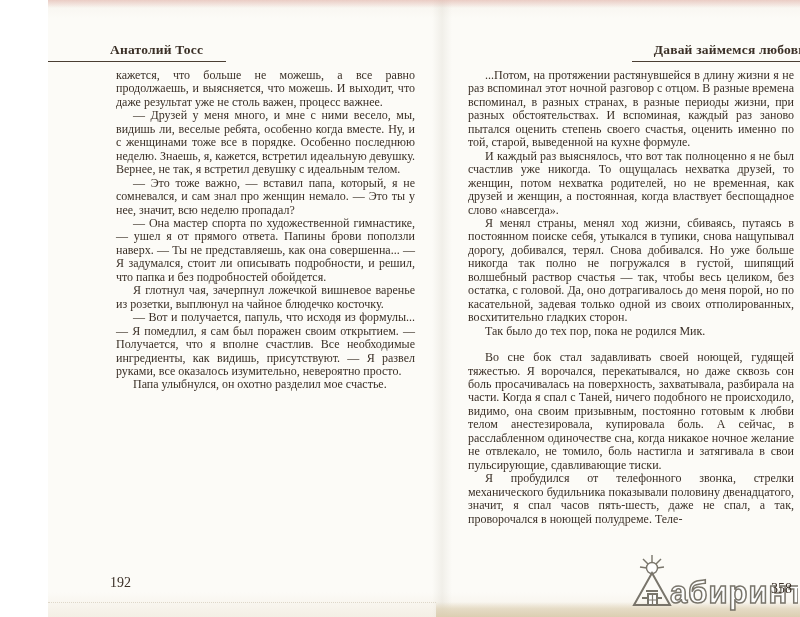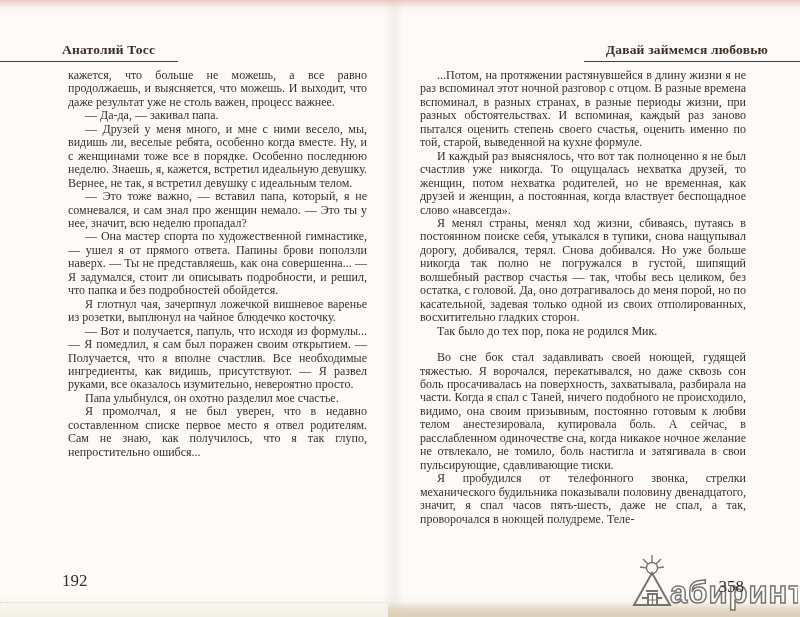--- a/index.html
+++ b/index.html
@@ -6,20 +6,21 @@
   body{
     width:800px;height:617px;
     font-family:"Liberation Serif", serif;
     background:#ffffff;
     position:relative;
     overflow:hidden;
   }
   .scan{
     position:absolute;inset:0;
     background:linear-gradient(180deg,#f7f4ee 0%,#fcfbf7 3%,#fcfbf7 96%,#f4efe5 100%);
+    margin-left:48px;
   }
   
   .edge-top{
     position:absolute;top:0;left:0;right:0;height:8px;
     background:linear-gradient(180deg,rgba(224,172,162,.55),rgba(224,172,162,0));
   }
   .edge-bottom{
     position:absolute;bottom:0;left:388px;right:0;height:15px;
     background:linear-gradient(0deg,#dccfb2 0%,rgba(220,207,178,.65) 55%,rgba(220,207,178,0) 100%);
   }
@@ -51,21 +52,21 @@
     font-size:12px;line-height:13.45px;
     text-align:justify;
   }
   .page-left .body-col{left:68px;width:299px;}
   .page-right .body-col{left:28px;width:326px;}
   .para{margin:0;}
   .para.indent{text-indent:17px;}
   .para.gap{margin-top:13px;}
 
   .pagenum{
-    position:absolute;font-size:17px;color:#3a2f26;
+    position:absolute;font-size:14px;color:#3a2f26;
   }
   .page-left .pagenum{left:62px;bottom:26px;}
   .page-right .pagenum{right:56px;bottom:20px;z-index:3;}
 
   .watermark{
     position:absolute;right:2px;bottom:2px;z-index:2;
     opacity:.92;
   }
 </style>
 </head>
@@ -73,28 +74,26 @@
 
 <div class="scan">
 
   <div class="gutter"></div>
 
   <div class="page page-left">
     <div class="running-head">Анатолий Тосс</div>
     <div class="head-rule"></div>
     <div class="body-col">
         <p class="para">кажется, что больше не можешь, а все равно продолжаешь, и выясняется, что можешь. И выходит, что даже результат уже не столь важен, процесс важнее.</p>
-        <p class="para indent">— Да-да, — закивал папа.</p>
         <p class="para indent">— Друзей у меня много, и мне с ними весело, мы, видишь ли, веселые ребята, особенно когда вместе. Ну, и с женщинами тоже все в порядке. Особенно последнюю неделю. Знаешь, я, кажется, встретил идеальную девушку. Вернее, не так, я встретил девушку с идеальным телом.</p>
         <p class="para indent">— Это тоже важно, — вставил папа, который, я не сомневался, и сам знал про женщин немало. — Это ты у нее, значит, всю неделю пропадал?</p>
         <p class="para indent">— Она мастер спорта по художественной гимнастике, — ушел я от прямого ответа. Папины брови поползли наверх. — Ты не представляешь, как она совершенна... — Я задумался, стоит ли описывать подробности, и решил, что папка и без подробностей обойдется.</p>
         <p class="para indent">Я глотнул чая, зачерпнул ложечкой вишневое варенье из розетки, выплюнул на чайное блюдечко косточку.</p>
         <p class="para indent">— Вот и получается, папуль, что исходя из формулы... — Я помедлил, я сам был поражен своим открытием. — Получается, что я вполне счастлив. Все необходимые ингредиенты, как видишь, присутствуют. — Я развел руками, все оказалось изумительно, невероятно просто.</p>
         <p class="para indent">Папа улыбнулся, он охотно разделил мое счастье.</p>
-        <p class="para indent">Я промолчал, я не был уверен, что в недавно составленном списке первое место я отвел родителям. Сам не знаю, как получилось, что я так глупо, непростительно ошибся...</p>
       </div>
     <div class="pagenum">192</div>
   </div>
 
   <div class="page page-right">
     <div class="running-head">Давай займемся любовью</div>
     <div class="head-rule"></div>
     <div class="body-col">
         <p class="para indent">...Потом, на протяжении растянувшейся в длину жизни я не раз вспоминал этот ночной разговор с отцом. В разные времена вспоминал, в разных странах, в разные периоды жизни, при разных обстоятельствах. И вспоминая, каждый раз заново пытался оценить степень своего счастья, оценить именно по той, старой, выведенной на кухне формуле.</p>
         <p class="para indent">И каждый раз выяснялось, что вот так полноценно я не был счастлив уже никогда. То ощущалась нехватка друзей, то женщин, потом нехватка родителей, но не временная, как друзей и женщин, а постоянная, когда властвует беспощадное слово «навсегда».</p>

